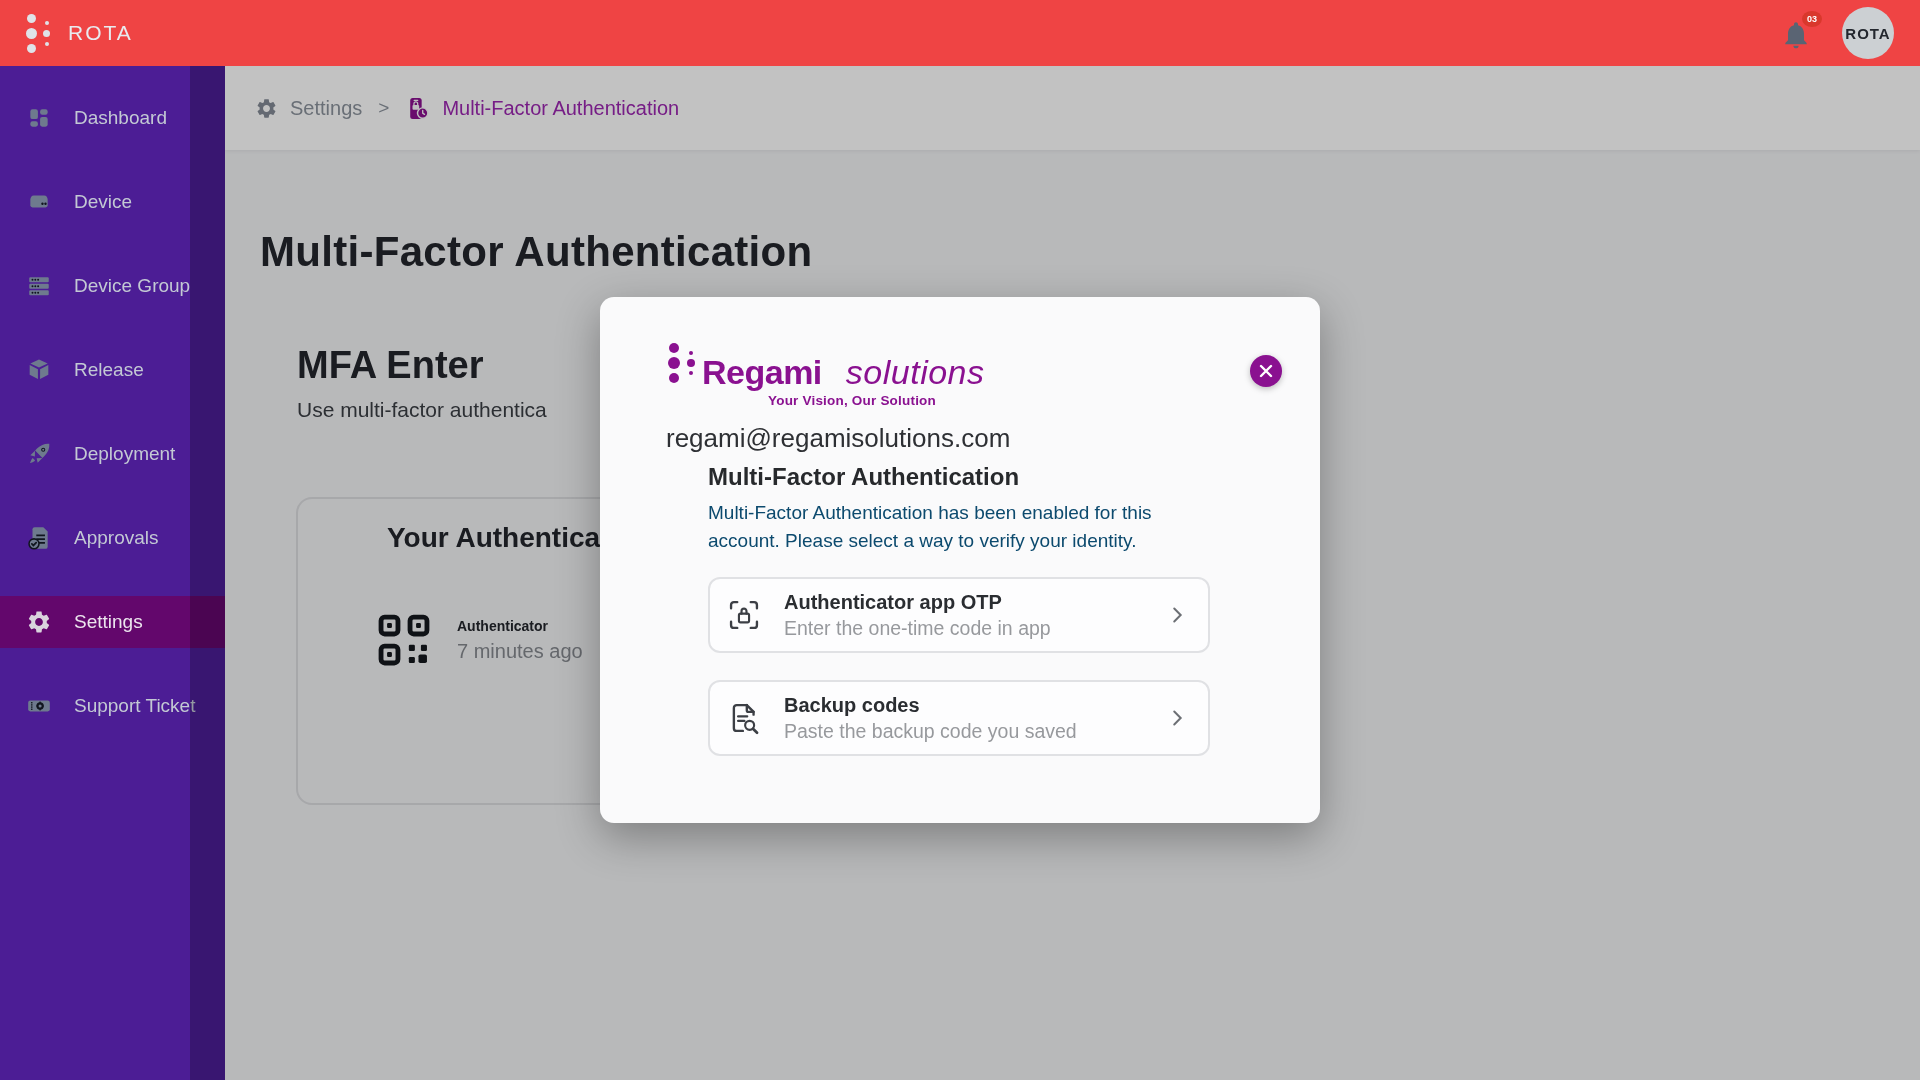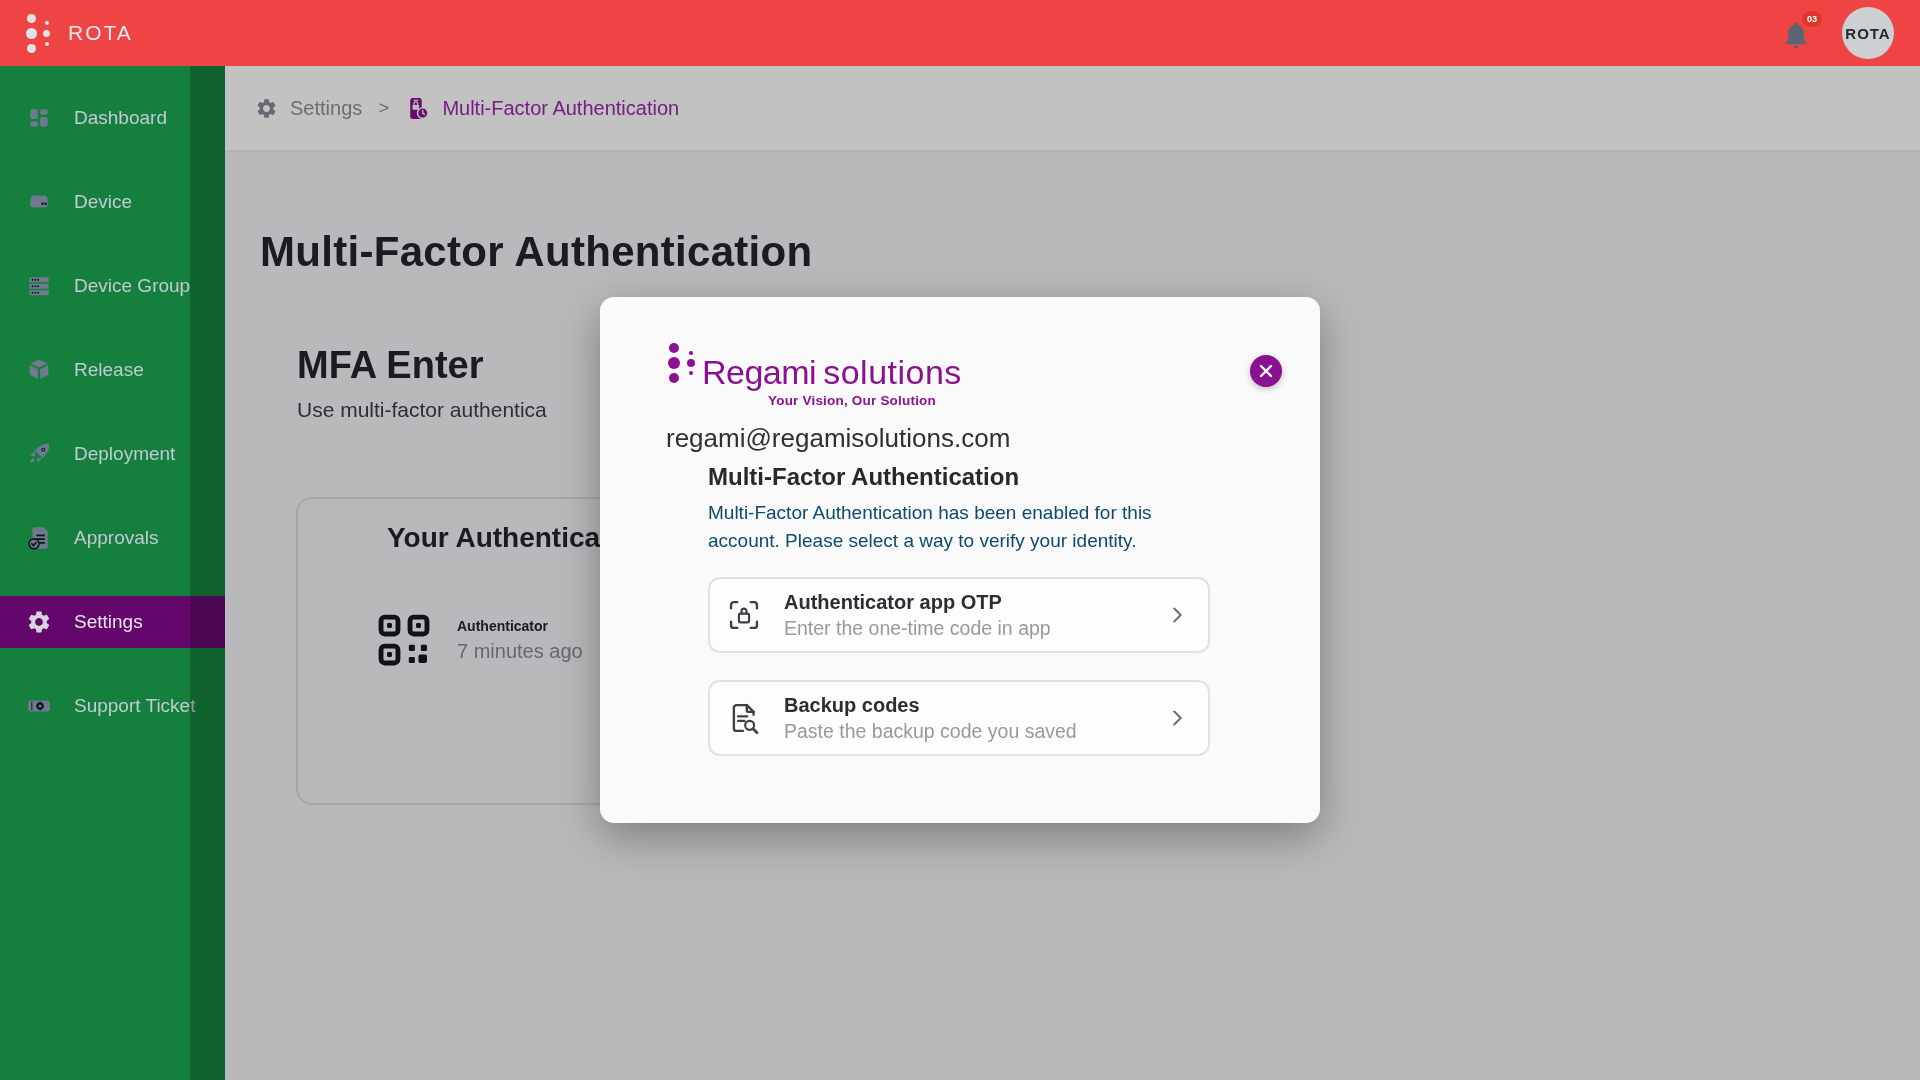--- a/index.html
+++ b/index.html
@@ -13,21 +13,21 @@
   .dot{border-radius:50%;background:#dfe3e8;}
   .d-m{width:9px;height:9px;} .d-l{width:11px;height:11px;} .d-s{width:4px;height:4px;} .d-xs{width:7px;height:7px;}
   .app-name{color:#e8ebef;font-size:21px;letter-spacing:2px;margin-left:18px;font-weight:500;}
   .topbar-right{margin-left:auto;display:flex;align-items:center;gap:28px;}
   .bell-wrap{position:relative;width:34px;height:36px;cursor:pointer;}
   .bell-wrap svg{width:32px;height:32px;margin-top:4px;}
   .badge{position:absolute;top:-4px;right:-8px;min-width:20px;height:16px;border-radius:50%;background:#d9382c;color:#fff;font-size:9px;display:flex;align-items:center;justify-content:center;font-weight:700;}
   .avatar{width:52px;height:52px;border-radius:50%;background:#ccd0d3;color:#23272e;display:flex;align-items:center;justify-content:center;font-size:15px;font-weight:700;letter-spacing:1px;cursor:pointer;}
 
   
-  .sidebar{position:absolute;top:66px;left:0;width:225px;bottom:0;background:#15803d;padding-top:26px;z-index:5;}
+  .sidebar{position:absolute;top:66px;left:0;width:225px;bottom:0;background:#4c1d95;padding-top:26px;z-index:5;}
   .nav-item{height:52px;margin-bottom:32px;display:flex;align-items:center;padding-left:26px;gap:22px;cursor:pointer;}
   .nav-item svg{width:26px;height:26px;flex:none;color:#6e7a8e;}
   .nav-item .nav-label{font-size:19px;color:#c3c9d4;}
   .nav-item.active{background:#63076c;margin-left:0;}
   .nav-item.active svg{color:#d9d3dd;}
   .nav-item.active .nav-label{color:#ece5ee;}
 
   
   .content{position:absolute;left:225px;top:66px;right:0;bottom:0;background:#f2f3f5;}
   .crumb-bar{position:absolute;left:0;top:0;right:0;height:84px;background:#ffffff;display:flex;align-items:center;padding-left:30px;gap:12px;box-shadow:0 1px 4px rgba(0,0,0,0.07);}
@@ -50,22 +50,22 @@
   .qr-texts .t2{font-size:20px;color:#85898f;margin-top:6px;}
 
   
   .overlay{position:absolute;left:-35px;top:0;right:0;bottom:0;background:rgba(0,0,0,0.24);z-index:40;}
   .modal{position:absolute;left:600px;top:297px;width:720px;height:526px;background:#fafafb;border-radius:14px;box-shadow:0 14px 44px rgba(0,0,0,0.32);z-index:100;}
   .brand-dots{position:absolute;left:68px;top:46px;display:flex;gap:7px;}
   .brand-dots .col{display:flex;flex-direction:column;align-items:center;justify-content:center;gap:4px;}
   .pdot{border-radius:50%;background:#8a1190;}
   .p-m{width:10px;height:10px;} .p-l{width:12px;height:12px;} .p-s{width:4px;height:4px;} .p-xs{width:8px;height:8px;}
   .brand-text{position:absolute;left:102px;top:56px;font-size:34px;color:#8a1190;white-space:nowrap;}
-  .brand-bold{font-weight:400;letter-spacing:-.5px;margin-top:43px;}
-  .brand-light{font-weight:400;margin-left:7px;letter-spacing:.5px;}
+  .brand-bold{font-weight:700;letter-spacing:-.5px;margin-top:43px;}
+  .brand-light{font-weight:400;margin-left:24px;letter-spacing:.5px;font-style:italic;}
   .brand-tagline{position:absolute;left:168px;top:96px;font-size:13.5px;font-weight:700;color:#8a1190;letter-spacing:.2px;}
   .modal-close{position:absolute;left:650px;top:58px;width:32px;height:32px;border-radius:50%;background:#8a1190;display:flex;align-items:center;justify-content:center;cursor:pointer;box-shadow:0 2px 6px rgba(0,0,0,.25);}
   .modal-close svg{width:14px;height:14px;}
   .modal-email{position:absolute;left:66px;top:126px;font-size:26px;color:#2e3034;}
   .modal-heading{position:absolute;left:108px;top:166px;font-size:24px;font-weight:700;color:#27292c;}
   .modal-desc{position:absolute;left:108px;top:202px;font-size:19px;color:#0c4a6e;line-height:28px;}
   .mfa-options{position:absolute;left:108px;top:280px;display:flex;flex-direction:column;gap:27px;}
   .option-card{width:502px;height:76px;background:#fdfdfe;border:2px solid #e0e1e4;border-radius:12px;display:flex;align-items:center;padding:0 20px 0 16px;cursor:pointer;}
   .option-icon{width:36px;height:36px;flex:none;}
   .option-texts{margin-left:22px;}

